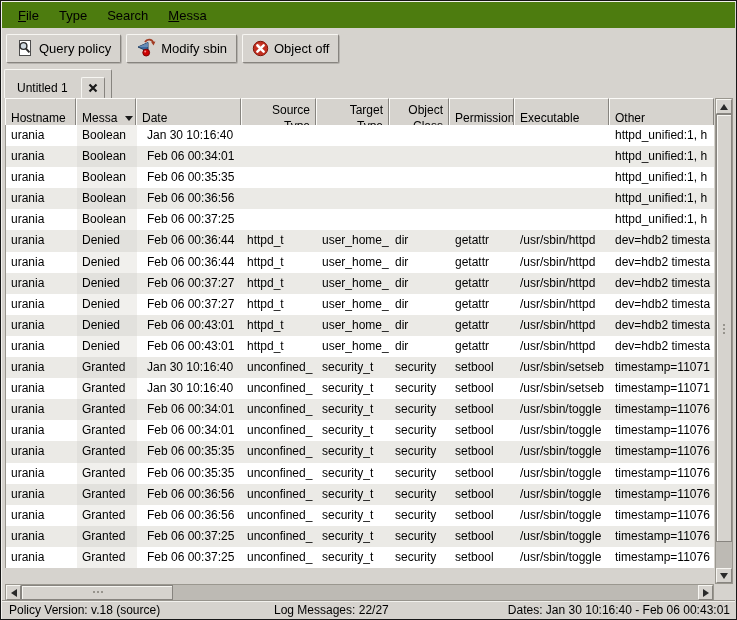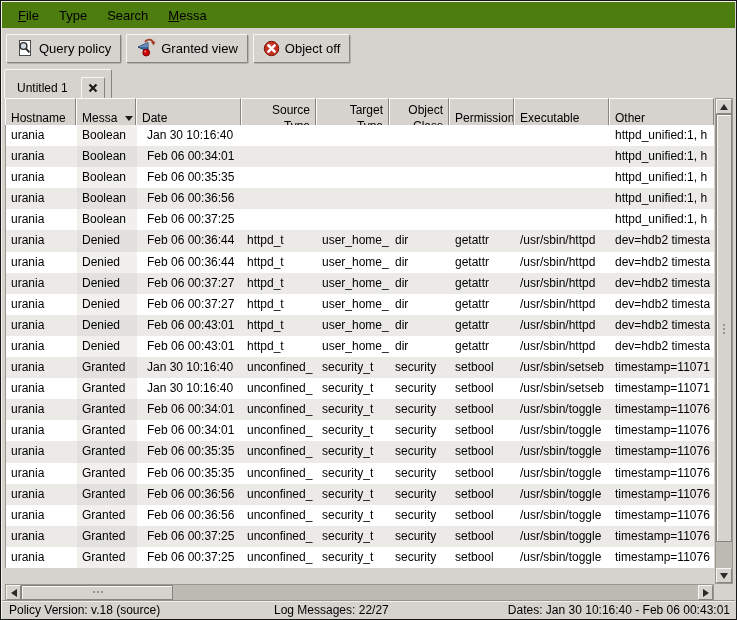--- a/index.html
+++ b/index.html
@@ -121,21 +121,21 @@
       <span>
         <svg width="20" height="20" viewBox="0 0 20 20">
           <polygon points="2,9 12,4.5 12,13.5" fill="#3b6aa0" stroke="#1f3c5f"></polygon>
           <polygon points="2,9 12,4.5 12,9" fill="#6f94bd" opacity="0.8"></polygon>
           <path d="M9,4 C11,0.5 16,0.8 17.3,4.6" fill="none" stroke="#a23b22" stroke-width="1.8"></path>
           <polygon points="15.2,4.2 19.4,3.6 17.6,7.6" fill="#a23b22"></polygon>
           <circle cx="10.2" cy="14.6" r="3.4" fill="#cc0000" stroke="#7e0000"></circle>
           <circle cx="9.2" cy="13.6" r="1" fill="#ff8080"></circle>
         </svg>
       </span>
-      <span>Granted view</span>
+      <span>Modify sbin</span>
     </button>
     <button class="tb-btn">
       <span>
         <svg width="17" height="17" viewBox="0 0 17 17">
           <circle cx="8.5" cy="8.5" r="7.2" fill="#c22e1f" stroke="#7e1407"></circle>
           <circle cx="6.5" cy="6" r="2.4" fill="#de6a55" opacity="0.7"></circle>
           <path d="M5.4,5.4 L11.6,11.6 M11.6,5.4 L5.4,11.6" stroke="#ffffff" stroke-width="2.6" stroke-linecap="round"></path>
         </svg>
       </span>
       <span>Object off</span>

